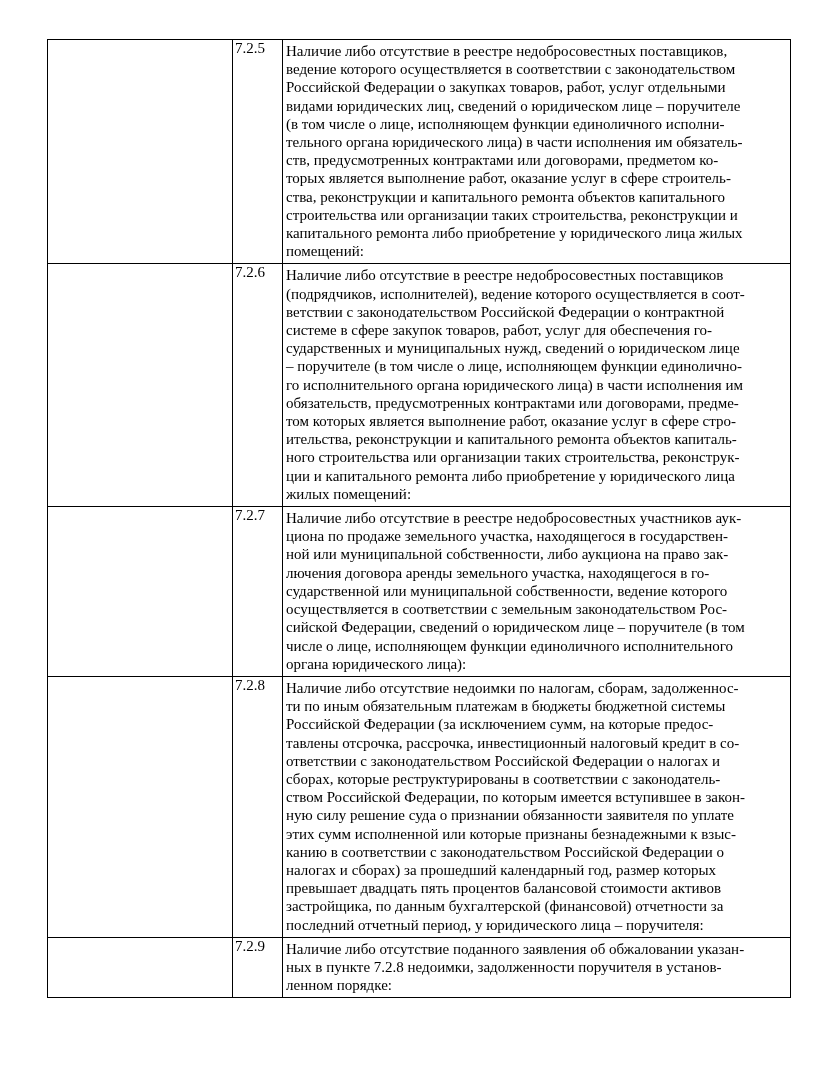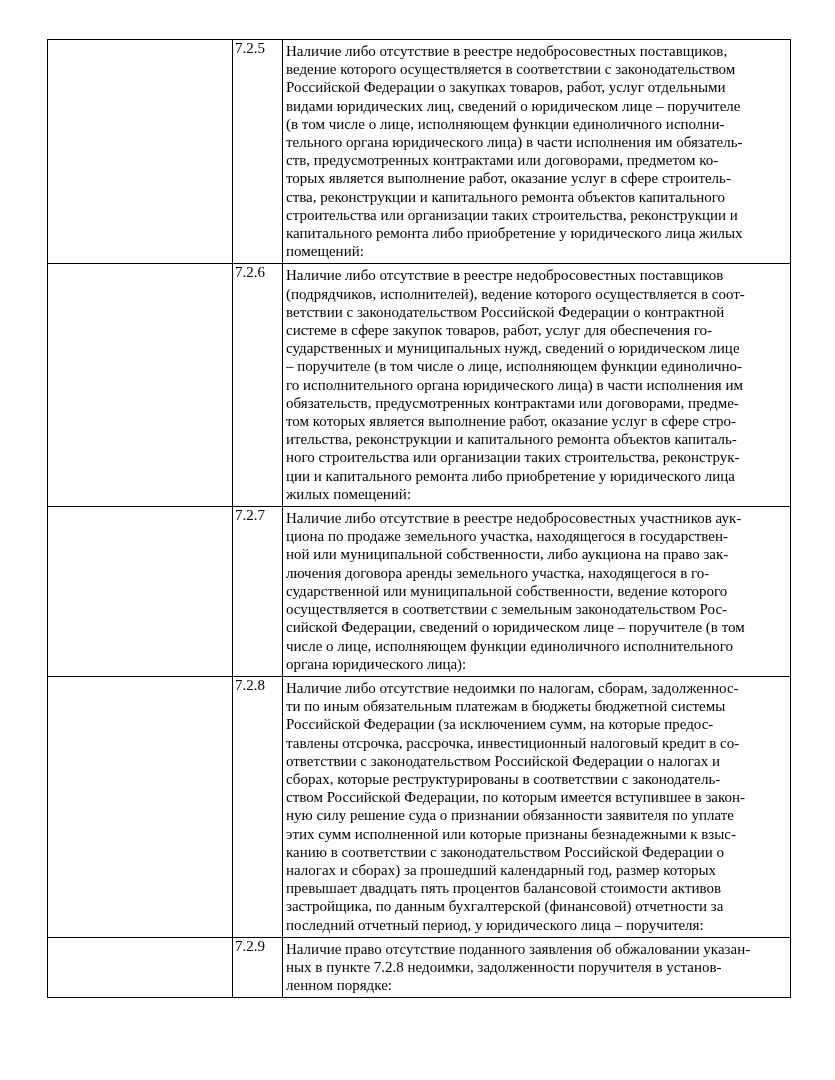--- a/index.html
+++ b/index.html
@@ -122,19 +122,19 @@
 этих сумм исполненной или которые признаны безнадежными к взыс-
 канию в соответствии с законодательством Российской Федерации о
 налогах и сборах) за прошедший календарный год, размер которых
 превышает двадцать пять процентов балансовой стоимости активов
 застройщика, по данным бухгалтерской (финансовой) отчетности за
 последний отчетный период, у юридического лица – поручителя:</td>
       </tr>
       <tr>
         <td class="c-empty"></td>
         <td class="c-num">7.2.9</td>
-        <td class="c-text">Наличие право отсутствие поданного заявления об обжаловании указан-
+        <td class="c-text">Наличие либо отсутствие поданного заявления об обжаловании указан-
 ных в пункте 7.2.8 недоимки, задолженности поручителя в установ-
 ленном порядке:</td>
       </tr>
     </tbody>
   </table>
 </div>
 
 </body></html>

